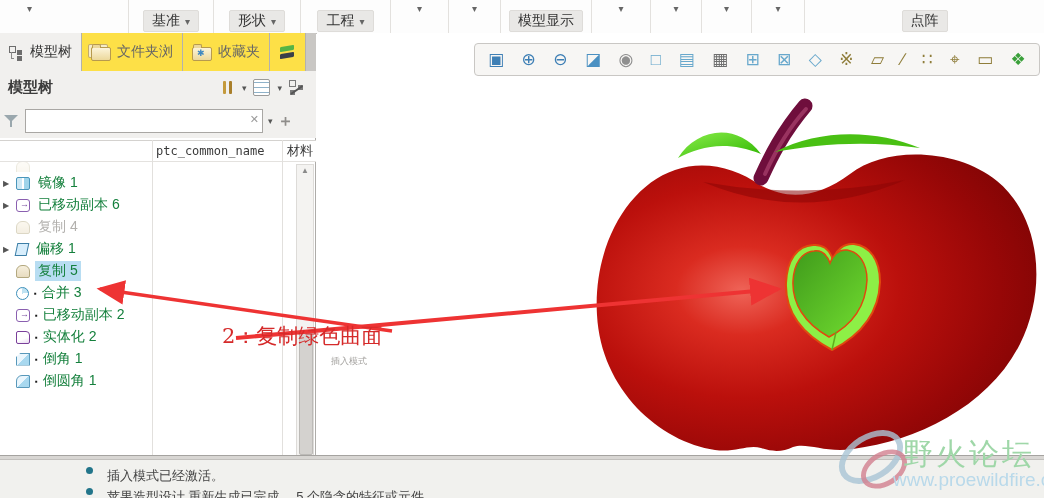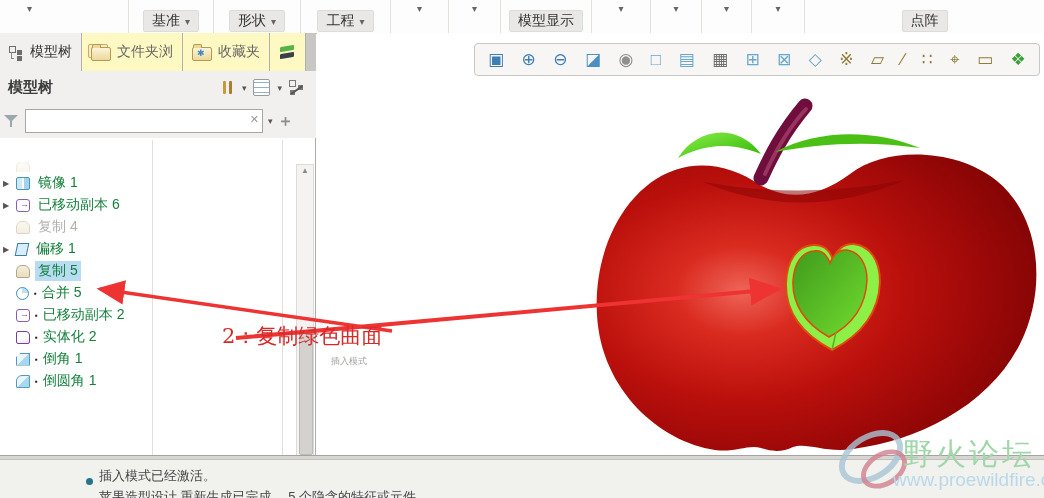--- a/index.html
+++ b/index.html
@@ -15,21 +15,21 @@
   .rcaret{font-size:10px;color:#666;line-height:10px;}
   .rbtn{margin-top:9px;height:22px;background:#e9e8e6;border:1px solid #dedcd9;border-radius:2px;
         padding:0 8px;font-size:14px;color:#333;display:flex;align-items:center;gap:5px;cursor:default;}
   .rbtn .rcaret{margin-top:2px;}
 
   
   .left-panel{position:absolute;left:0;top:33px;width:316px;height:426px;background:#fff;
               border-right:1px solid #aeaca9;box-sizing:border-box;}
   .tabs{position:absolute;left:0;top:0;width:316px;height:38px;background:#c9c7c4;display:flex;}
   .tab{height:100%;display:flex;align-items:center;gap:6px;padding:0 9px;box-sizing:border-box;
-       background:#fef9c3;border-right:1px solid #b3b1ae;font-size:14px;color:#666;cursor:default;}
+       background:#fde047;border-right:1px solid #b3b1ae;font-size:14px;color:#666;cursor:default;}
   .tab.sel{background:#f1f0ee;color:#333;}
   .tab.iconly{width:36px;justify-content:center;}
   
   .mt-icon{position:relative;width:15px;height:15px;flex:none;}
   .mt-icon::before{content:"";position:absolute;left:0;top:1px;width:5px;height:5px;border:1px solid #6d6d6d;
      box-shadow:7px 3px 0 -1px #6d6d6d,7px 9px 0 -1px #6d6d6d;}
   .mt-icon::after{content:"";position:absolute;left:2px;top:7px;width:2px;height:6px;border-left:1px solid #8a8a8a;border-bottom:1px solid #8a8a8a;}
   .folder-icon{position:relative;width:18px;height:12px;flex:none;background:linear-gradient(#fcf4da,#ecd89b);
      border:1px solid #b79a4e;border-radius:2px;margin-top:3px;}
   .folder-icon::before{content:"";position:absolute;left:0;top:-4px;width:7px;height:3px;background:#ecd89b;
@@ -123,21 +123,21 @@
   
   .watermark{position:absolute;left:833px;top:428px;width:211px;height:68px;z-index:30;}
   .wm-e1{position:absolute;left:3px;top:6px;width:58px;height:34px;border:6px solid #a9c4d5;border-radius:50%;transform:rotate(-32deg);opacity:.8;}
   .wm-e2{position:absolute;left:26px;top:24px;width:40px;height:24px;border:5px solid #d2808f;border-radius:50%;transform:rotate(-32deg);opacity:.8;}
   .wm-title{position:absolute;left:70px;top:6px;font-size:30px;font-weight:normal;color:#9fd7a8;letter-spacing:3px;font-family:"DejaVu Serif","Liberation Serif",serif;}
   .wm-url{position:absolute;left:60px;top:41px;font-size:19px;color:#b9d9ea;}
 
   
   .status-sep{position:absolute;left:0;top:455px;width:1044px;height:5px;background:#d8d6d3;border-top:1px solid #a5a3a0;border-bottom:1px solid #c2c0bd;box-sizing:border-box;}
   .status{position:absolute;left:0;top:460px;width:1044px;height:38px;background:#f1f1ee;z-index:2;}
-  .stline{position:absolute;left:86px;display:flex;align-items:flex-end;gap:6px;font-size:13px;color:#444;white-space:nowrap;}
+  .stline{position:absolute;left:86px;display:flex;align-items:flex-start;gap:14px;font-size:13px;color:#444;white-space:nowrap;}
   .stline .dot{width:7px;height:7px;border-radius:50%;background:#22758a;flex:none;}
   .st1{top:7px;}
   .st2{top:28px;}
 </style>
 </head>
 <body>
 
 <div class="app">
 
   <div class="ribbon">
@@ -225,20 +225,24 @@
     <div class="filter-row">
       <span class="funnel-icon"></span>
       <span class="search-wrap">
         <input class="search" placeholder="" style="">
         <span class="clear-x">✕</span>
       </span>
       <span class="sm-caret">▾</span>
       <span class="plus-btn">＋</span>
     </div>
 
+    <div class="colhead">
+      <span class="colname">ptc_common_name</span>
+      <span class="colmat">材料</span>
+    </div>
     <div class="colsep" style="left:152px"></div>
     <div class="colsep" style="left:282px"></div>
 
     <div class="tree-list" id="tree-list">
         <div class="trow gray partial">
           <span class="expander"></span>
           <span class="ic copy"></span>
           <span class="tlabel"></span>
         </div>
         <div class="trow">
@@ -263,21 +267,21 @@
         </div>
         <div class="trow sel">
           <span class="expander"></span>
           <span class="ic copy"></span>
           <span class="tlabel">复制 5</span>
         </div>
         <div class="trow">
           <span class="expander"></span>
           <span class="ic merge"></span>
           <span class="sup-mark">▪</span>
-          <span class="tlabel">合并 5</span>
+          <span class="tlabel">合并 3</span>
         </div>
         <div class="trow">
           <span class="expander"></span>
           <span class="ic moved-copy"></span>
           <span class="sup-mark">▪</span>
           <span class="tlabel">已移动副本 2</span>
         </div>
         <div class="trow">
           <span class="expander"></span>
           <span class="ic solidify"></span>

